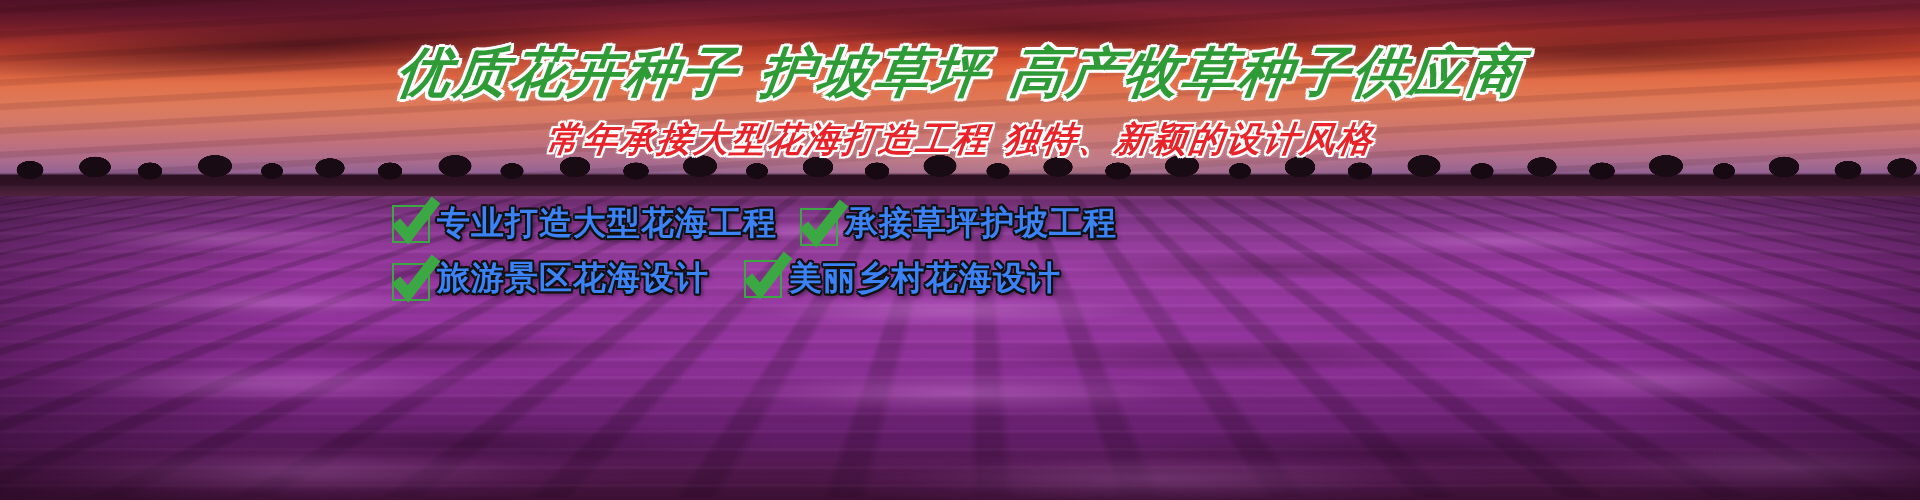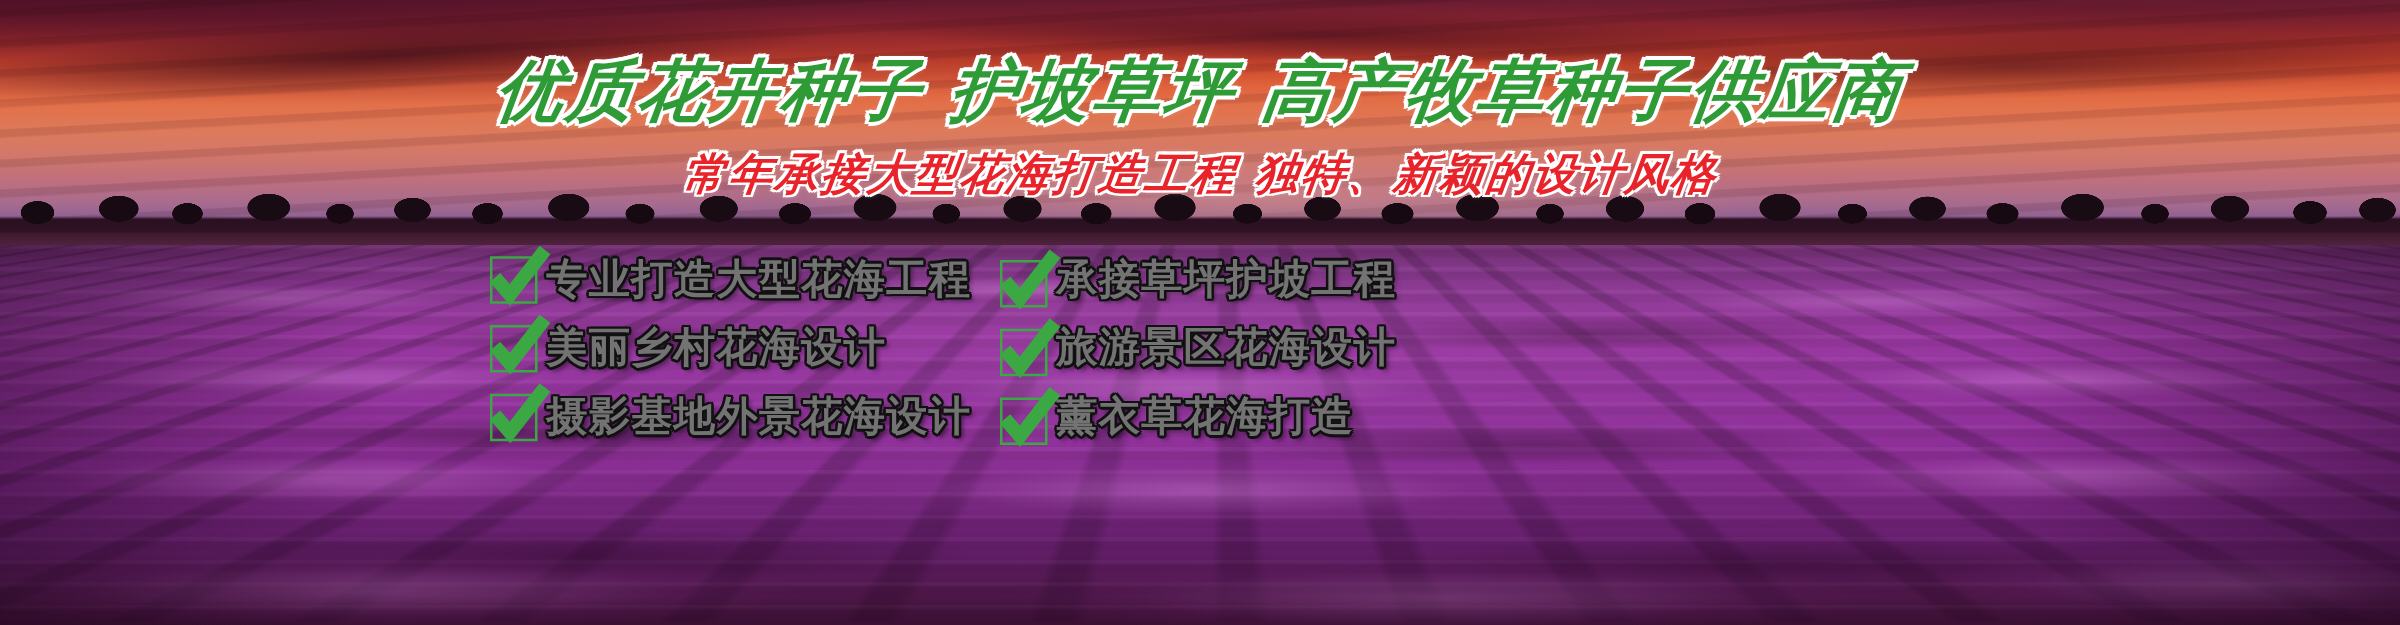--- a/index.html
+++ b/index.html
@@ -256,21 +256,21 @@
   .checkbox .tick {
     position:absolute;
     left:-5px; top:-12px;
     width:54px; height:54px;
     overflow:visible;
   }
   .check-label {
     font-family:"DejaVu Sans", sans-serif;
     font-size:33px;
     font-weight:bold;
-    color:#737373;
+    color:#3b82f6;
     letter-spacing:1px;
     white-space:nowrap;
     text-shadow:
       -1.6px -1.6px 0 #111, 1.6px -1.6px 0 #111,
       -1.6px 1.6px 0 #111, 1.6px 1.6px 0 #111,
       -2px 0 0 #111, 2px 0 0 #111, 0 -2px 0 #111, 0 2px 0 #111,
       3px 3px 4px rgba(0,0,0,.55);
   }
 </style>
 </head>
@@ -336,52 +336,34 @@
           <span class="checkbox">
             <svg class="tick" viewBox="0 0 54 54" aria-hidden="true">
               <path d="M7 27 L19 41 L47 5" fill="none" stroke="#3ba843" stroke-width="11" stroke-linecap="butt" stroke-linejoin="miter"></path>
             </svg>
           </span>
           <span class="check-label">承接草坪护坡工程</span>
         </div>
       </div>
 
       <div class="check-row">
+        <div class="check-cell col-right">
+          <span class="checkbox">
+            <svg class="tick" viewBox="0 0 54 54" aria-hidden="true">
+              <path d="M7 27 L19 41 L47 5" fill="none" stroke="#3ba843" stroke-width="11" stroke-linecap="butt" stroke-linejoin="miter"></path>
+            </svg>
+          </span>
+          <span class="check-label">旅游景区花海设计</span>
+        </div>
         <div class="check-cell col-left">
           <span class="checkbox">
             <svg class="tick" viewBox="0 0 54 54" aria-hidden="true">
               <path d="M7 27 L19 41 L47 5" fill="none" stroke="#3ba843" stroke-width="11" stroke-linecap="butt" stroke-linejoin="miter"></path>
             </svg>
           </span>
           <span class="check-label">美丽乡村花海设计</span>
         </div>
-        <div class="check-cell col-right">
-          <span class="checkbox">
-            <svg class="tick" viewBox="0 0 54 54" aria-hidden="true">
-              <path d="M7 27 L19 41 L47 5" fill="none" stroke="#3ba843" stroke-width="11" stroke-linecap="butt" stroke-linejoin="miter"></path>
-            </svg>
-          </span>
-          <span class="check-label">旅游景区花海设计</span>
-        </div>
       </div>
 
-      <div class="check-row">
-        <div class="check-cell col-left">
-          <span class="checkbox">
-            <svg class="tick" viewBox="0 0 54 54" aria-hidden="true">
-              <path d="M7 27 L19 41 L47 5" fill="none" stroke="#3ba843" stroke-width="11" stroke-linecap="butt" stroke-linejoin="miter"></path>
-            </svg>
-          </span>
-          <span class="check-label">摄影基地外景花海设计</span>
-        </div>
-        <div class="check-cell col-right">
-          <span class="checkbox">
-            <svg class="tick" viewBox="0 0 54 54" aria-hidden="true">
-              <path d="M7 27 L19 41 L47 5" fill="none" stroke="#3ba843" stroke-width="11" stroke-linecap="butt" stroke-linejoin="miter"></path>
-            </svg>
-          </span>
-          <span class="check-label">薰衣草花海打造</span>
-        </div>
-      </div>
 
     </div>
   </div>
 </div>
 
 </body></html>

